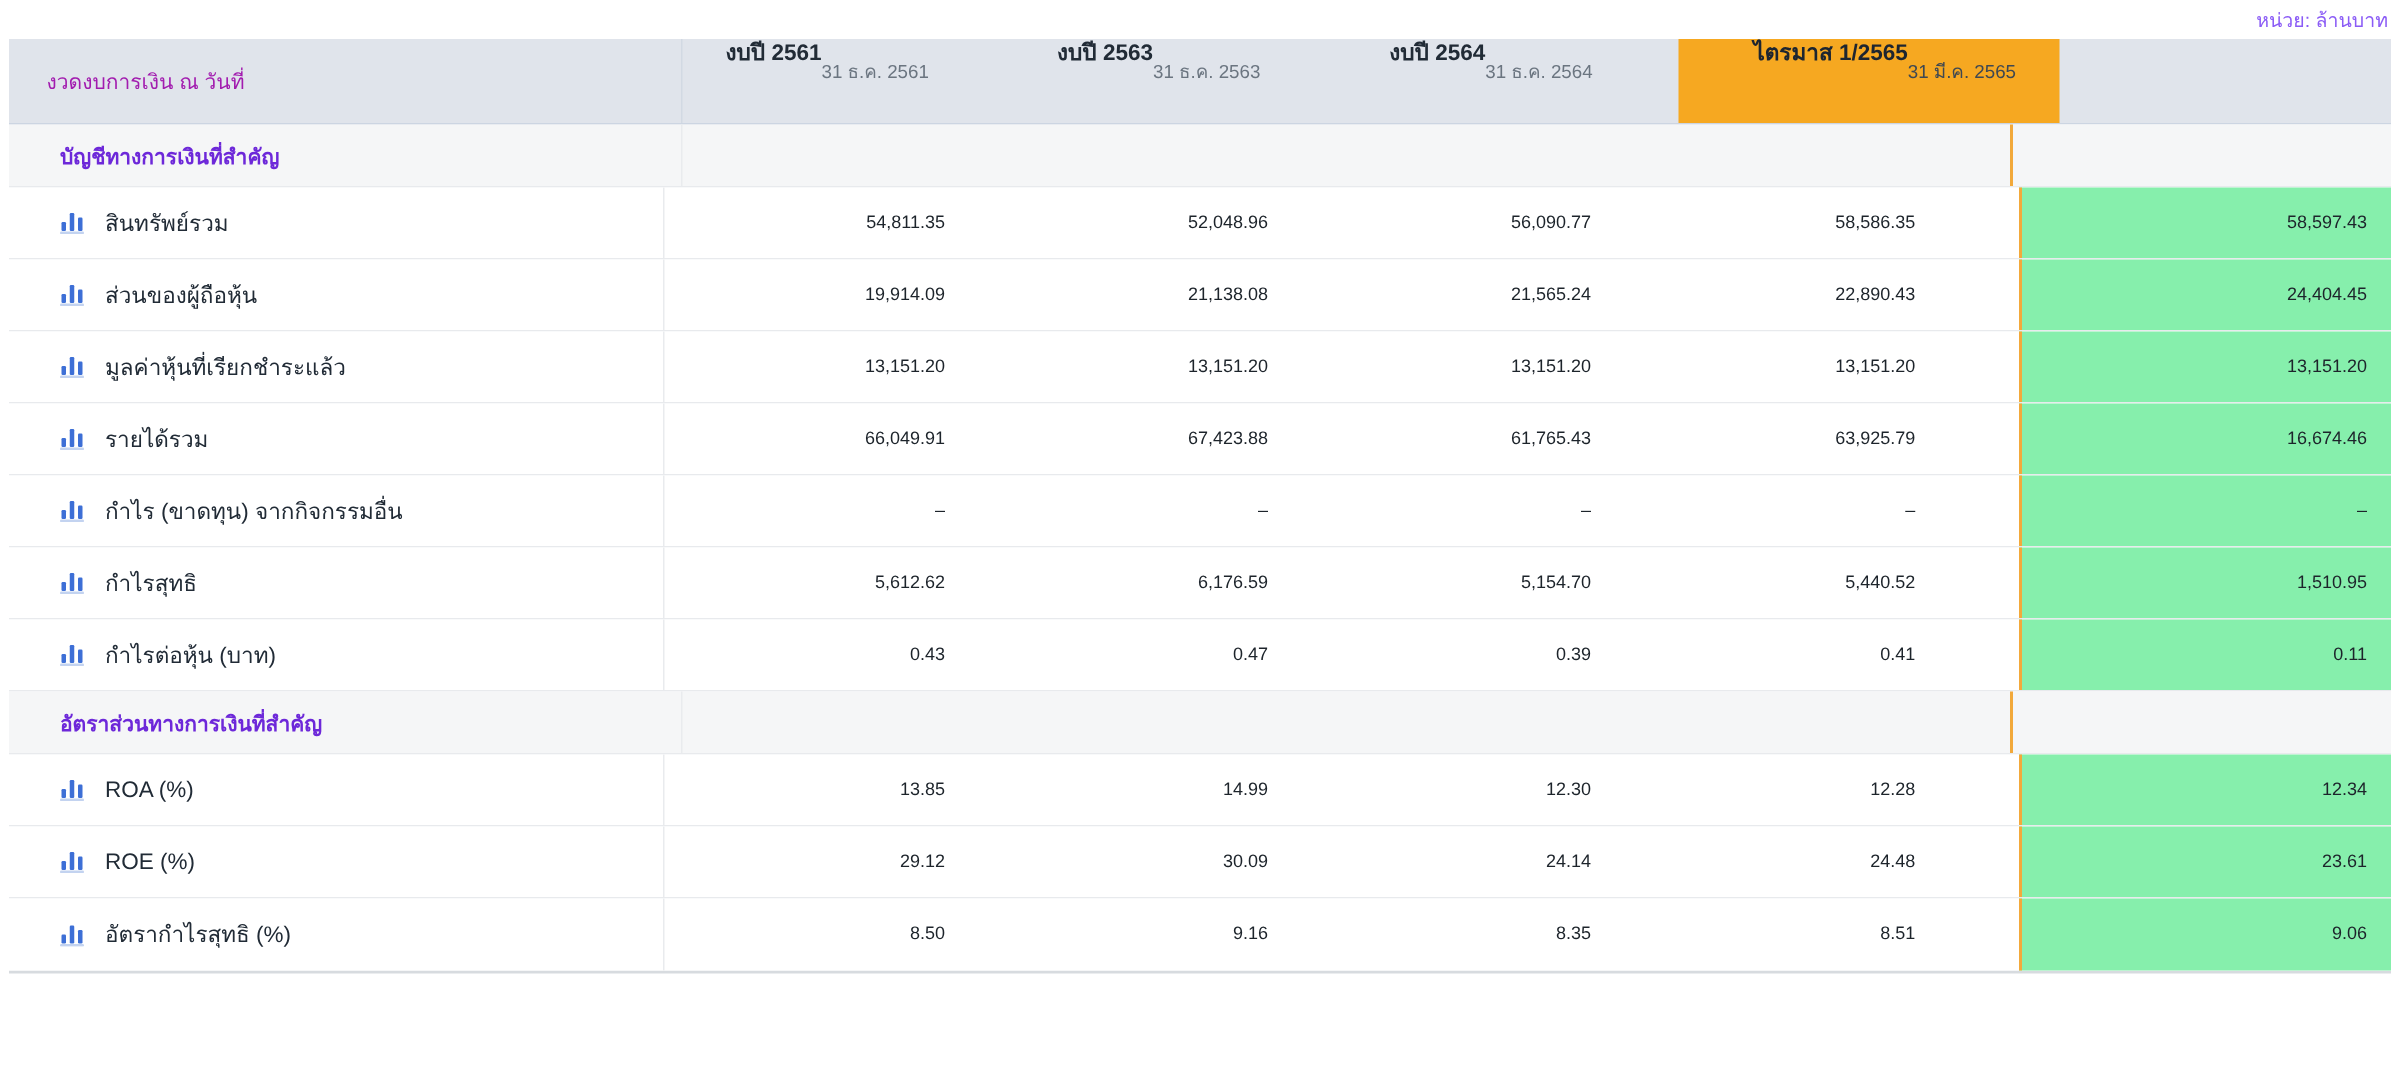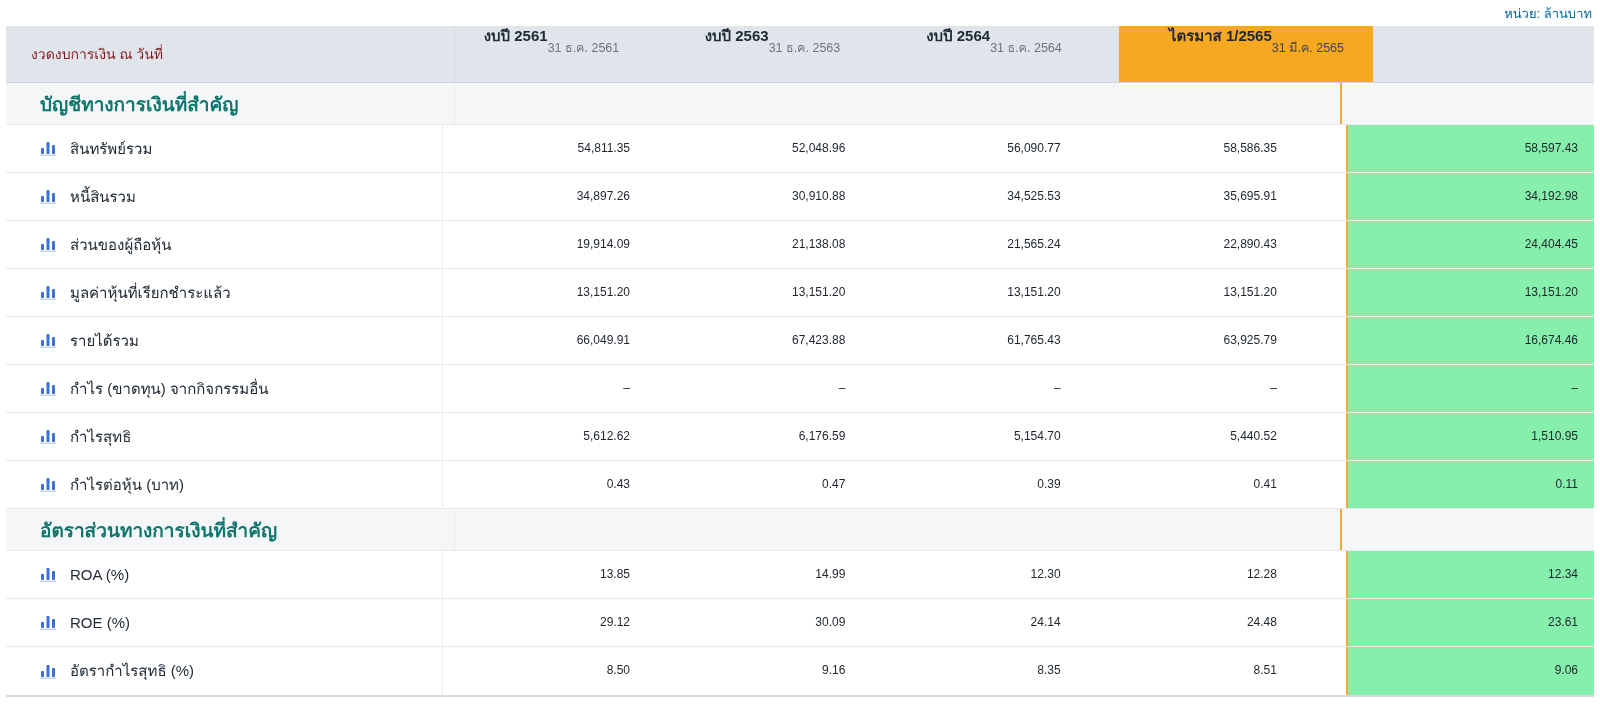--- a/index.html
+++ b/index.html
@@ -1,45 +1,45 @@
 <!DOCTYPE html>
 <html><head>
 <meta charset="utf-8">
 <style>
   * { margin:0; padding:0; box-sizing:border-box; }
   html,body { width:1600px; height:720px; background:#ffffff;
     font-family:"Liberation Sans","DejaVu Sans",sans-serif; }
   .page { width:1600px; height:720px; padding:3px 6px 0 6px; overflow:hidden; }
 
-  .unit-label { text-align:right; font-size:13px; color:#0369a1; height:23px;
+  .unit-label { text-align:right; font-size:13px; color:#8b5cf6; height:23px;
     line-height:21px; padding-right:2px; }
 
   .fin-table { width:1588px; border-bottom:2px solid #d7dbdf; }
   .row { display:flex; width:100%; }
 
   
   .c-label { width:449px; border-right:1px solid #e9ebee; display:flex; align-items:center; }
   .c-val   { width:221px; text-align:right; }
   .c-v4    { width:222px; }
   .c-hl    { width:254px; text-align:right;padding-left:37px; }
 
   
   .header-row { height:57px; background:#e0e4eb; border-bottom:1px solid #ccd5e2; }
-  .header-row .c-label { font-size:14px; color:#7f1d1d; padding-left:25px;
+  .header-row .c-label { font-size:14px; color:#a21caf; padding-left:25px;
     border-right:1px solid #d2d9e3; }
   .head { display:flex; flex-direction:row; justify-content:center; padding-right:28px; }
   .col-title { font-size:15px; font-weight:700; color:#212b36; line-height:19px; }
   .col-date  { font-size:12.5px; color:#6b7580; line-height:17px; margin-top:14px; }
   .hl-head { background:#f6a821; padding-right:16px; }
   .hl-head .col-title { color:#1d2530; }
   .hl-head .col-date  { color:#3e4852; }
 
   
   .section-row { height:42px; background:#f5f6f7; border-bottom:1px solid #e8eaed; }
-  .section-row .c-label { font-size:19px; font-weight:700; color:#0f766e;
+  .section-row .c-label { font-size:14px; font-weight:700; color:#6d28d9;
     padding-left:34px; border-right:1px solid #e9ebee;text-align:right; }
   .section-row .c-hl { border-left:2px solid #f2a93b; background:#f5f6f7; }
 
   
   .data-row { height:48px; background:#ffffff; border-bottom:1px solid #e8eaed; }
   .data-row:last-child { border-bottom:none; }
   .data-row .c-label { padding-left:34px; }
   .row-label { font-size:15px; color:#212b36; }
   .chart-icon { display:inline-flex; align-items:flex-end; margin-right:13px; cursor:pointer; }
   .val { font-size:12px; color:#1d242b; line-height:47px; padding-right:28px; }
@@ -100,38 +100,20 @@
         <div class="row data-row">
           <div class="c-label">
             <span class="chart-icon">
               <svg width="17" height="15" viewBox="0 0 17 15">
                 <rect x="1" y="7" width="3" height="6" rx="0.8" fill="#3d6fd6"></rect>
                 <rect x="6.5" y="1" width="3" height="12" rx="0.8" fill="#3d6fd6"></rect>
                 <rect x="12" y="4" width="3" height="9" rx="0.8" fill="#3d6fd6"></rect>
                 <rect x="0" y="13.4" width="16" height="1.8" rx="0.9" fill="#c3d3f0"></rect>
               </svg>
             </span>
-            <span class="row-label">หนี้สินรวม</span>
-          </div>
-          <div class="c-val val">34,897.26</div>
-          <div class="c-val val">30,910.88</div>
-          <div class="c-val val">34,525.53</div>
-          <div class="c-val val c-v4">35,695.91</div>
-          <div class="c-val val c-hl">34,192.98</div>
-        </div>
-        <div class="row data-row">
-          <div class="c-label">
-            <span class="chart-icon">
-              <svg width="17" height="15" viewBox="0 0 17 15">
-                <rect x="1" y="7" width="3" height="6" rx="0.8" fill="#3d6fd6"></rect>
-                <rect x="6.5" y="1" width="3" height="12" rx="0.8" fill="#3d6fd6"></rect>
-                <rect x="12" y="4" width="3" height="9" rx="0.8" fill="#3d6fd6"></rect>
-                <rect x="0" y="13.4" width="16" height="1.8" rx="0.9" fill="#c3d3f0"></rect>
-              </svg>
-            </span>
             <span class="row-label">ส่วนของผู้ถือหุ้น</span>
           </div>
           <div class="c-val val">19,914.09</div>
           <div class="c-val val">21,138.08</div>
           <div class="c-val val">21,565.24</div>
           <div class="c-val val c-v4">22,890.43</div>
           <div class="c-val val c-hl">24,404.45</div>
         </div>
         <div class="row data-row">
           <div class="c-label">

